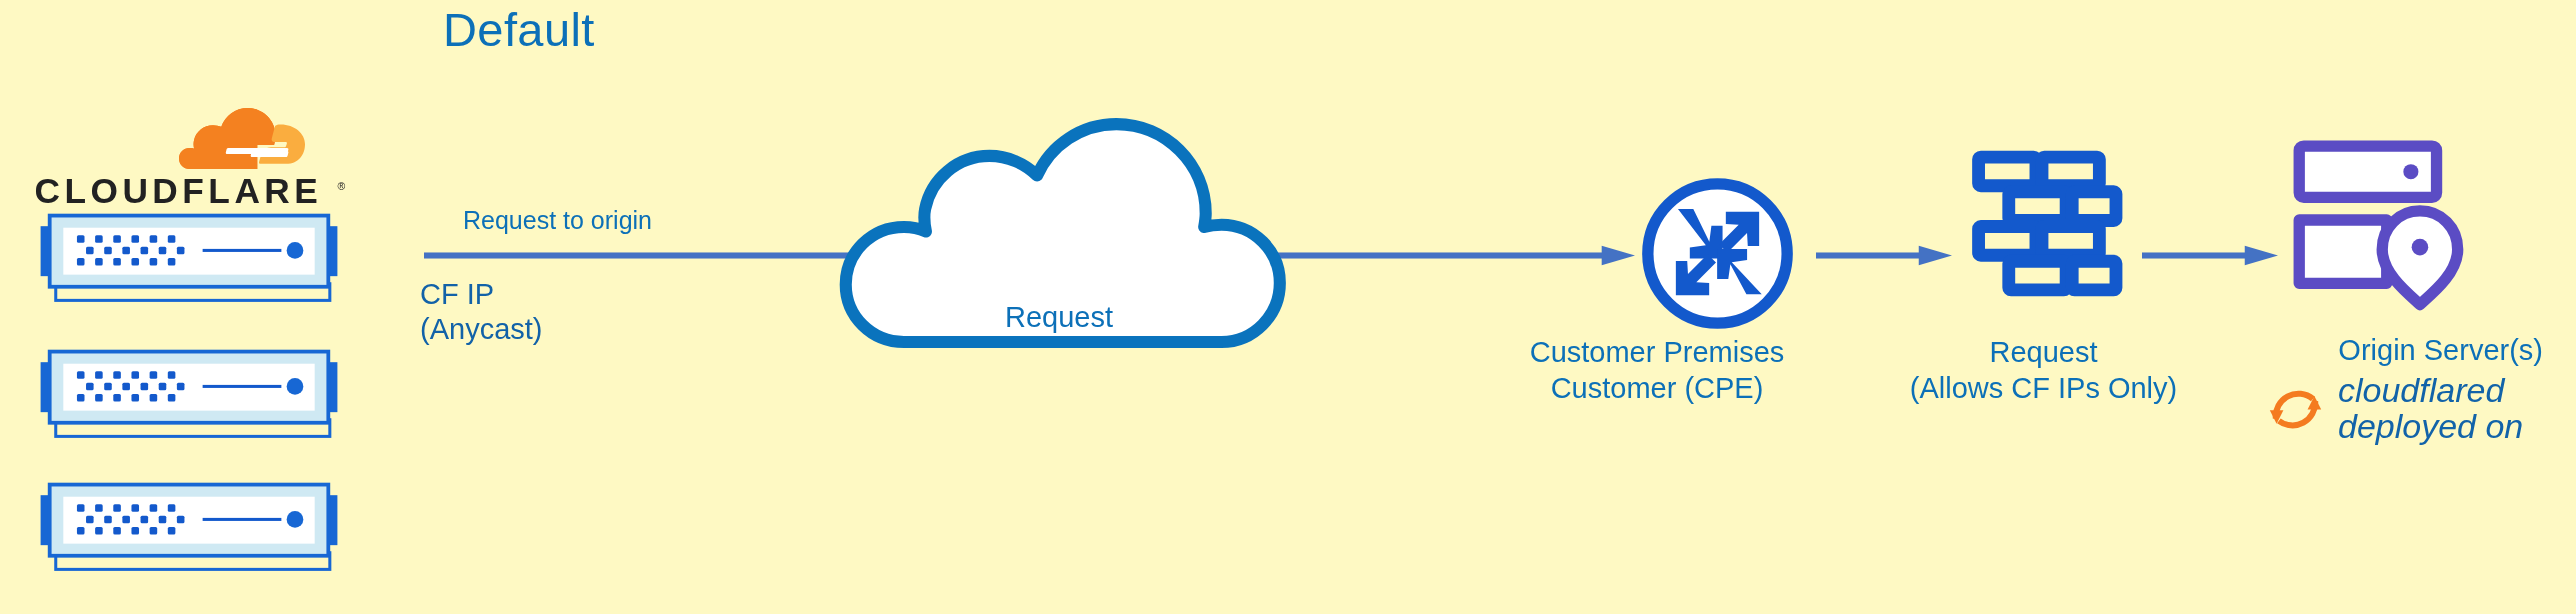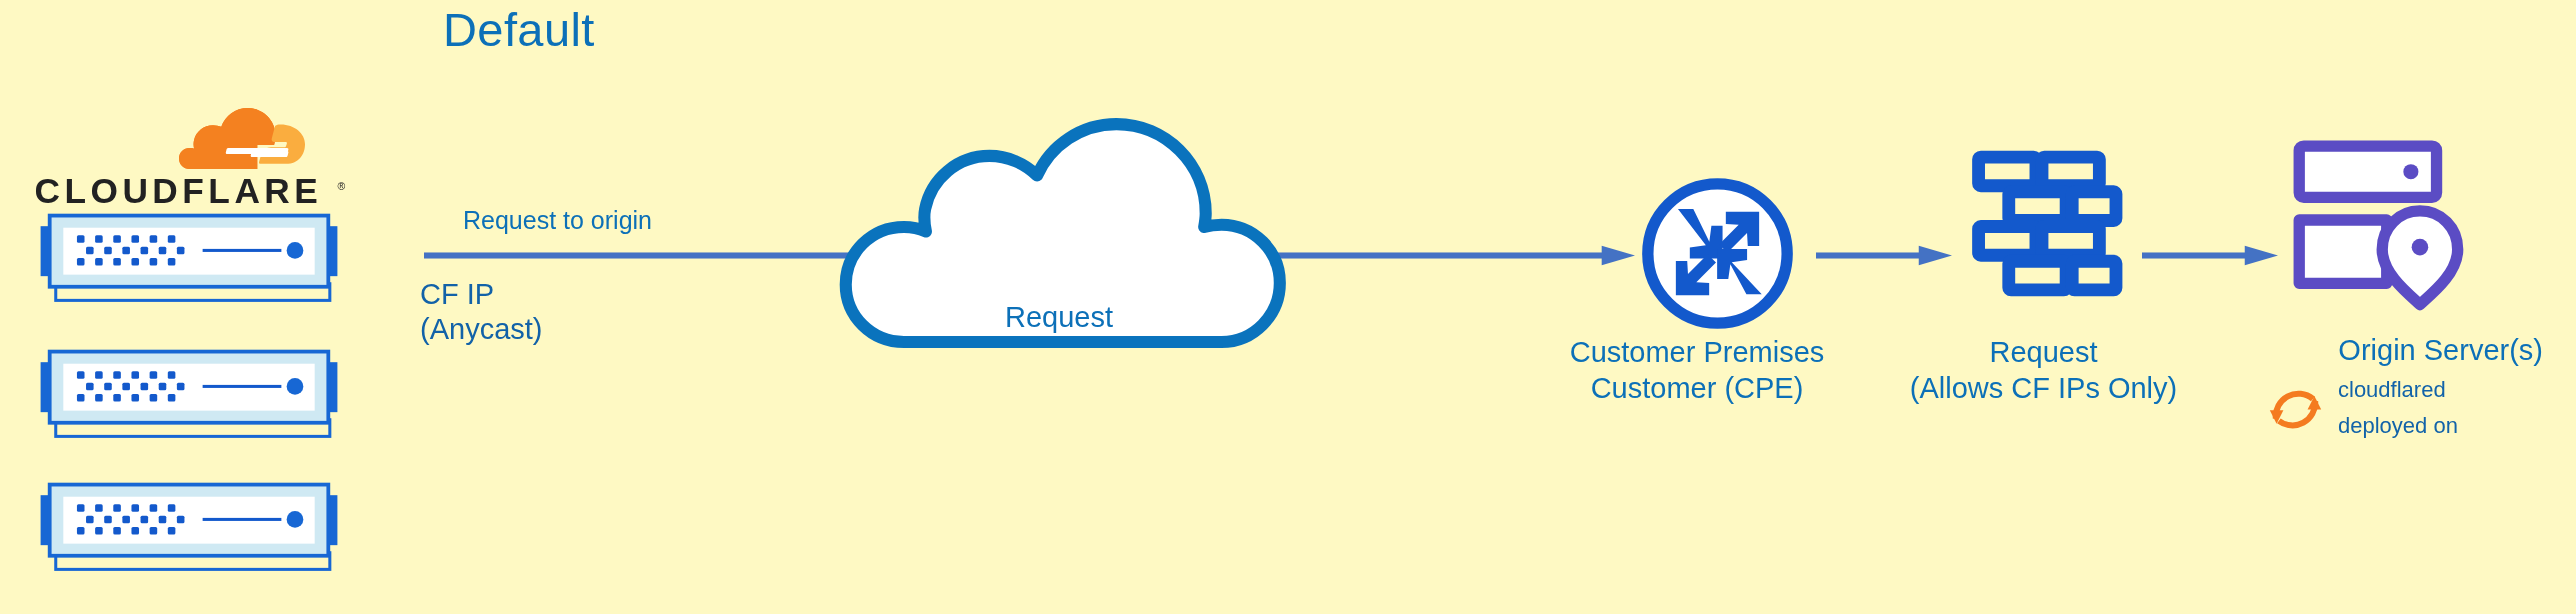--- a/index.html
+++ b/index.html
@@ -100,21 +100,21 @@
   }
 
   
   #cpe-icon {
     left: 1638px;
     top: 174px;
     width: 159px;
     height: 159px;
   }
   #cpe-label {
-    left: 1508px;
+    left: 1468px;
     top: 334px;
     width: 378px;
     text-align: center;
     font-size: 29px;
     color: #0c70b8;
     line-height: 36px;
   }
 
   
   #arrow-cpe-firewall {
@@ -168,23 +168,24 @@
   #cloudflared-icon {
     left: 2263px;
     top: 377px;
     width: 65px;
     height: 65px;
   }
   #cloudflared-label {
     left: 2338px;
     top: 372px;
     width: 227px;
-    font-size: 22px;
+    font-size: 34px;
     color: #1263a9;
     line-height: 36px;
+    font-style: italic;
   }
 
   svg { display: block; overflow: visible; }
 </style>
 </head>
 <body>
 
 <div id="canvas">
 
   <div class="abs" id="diagram-title">Default</div>

